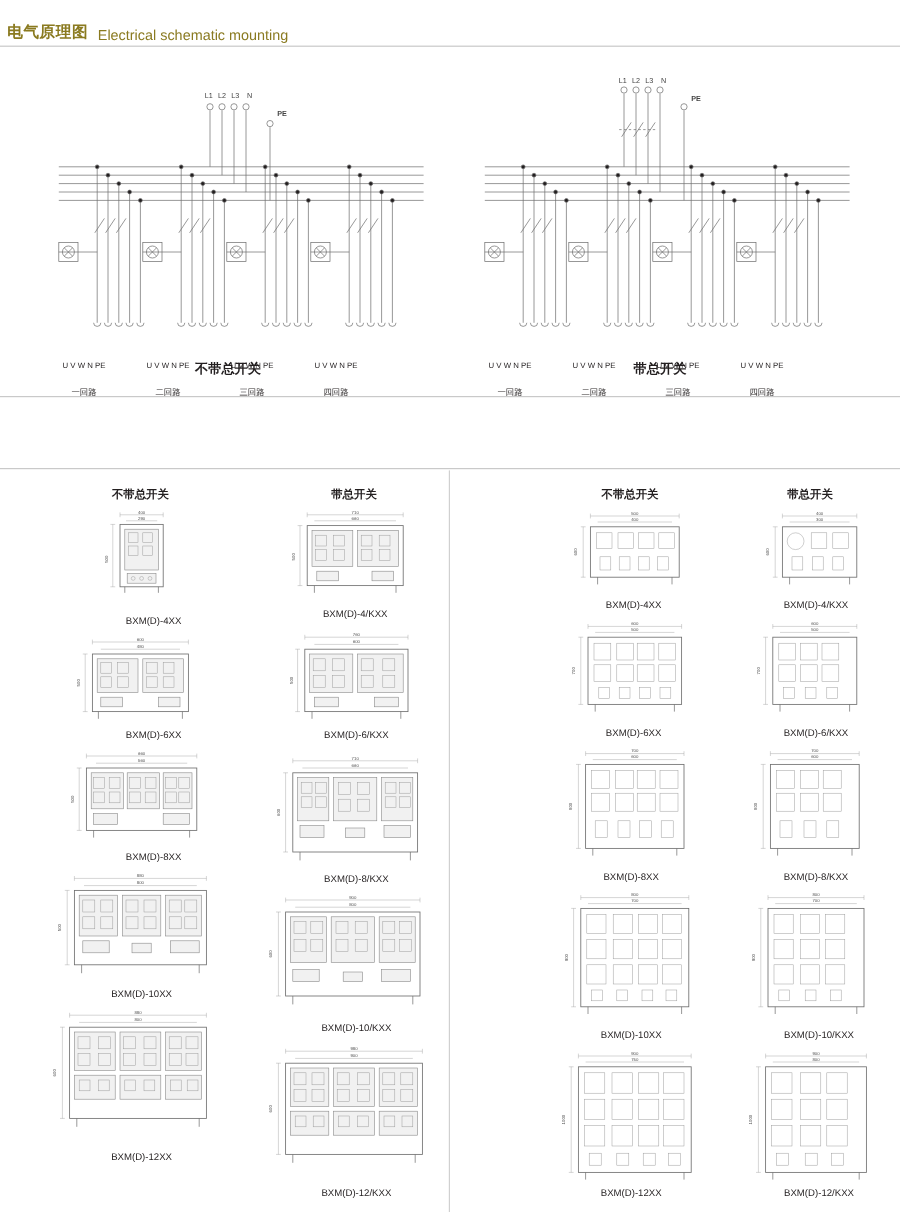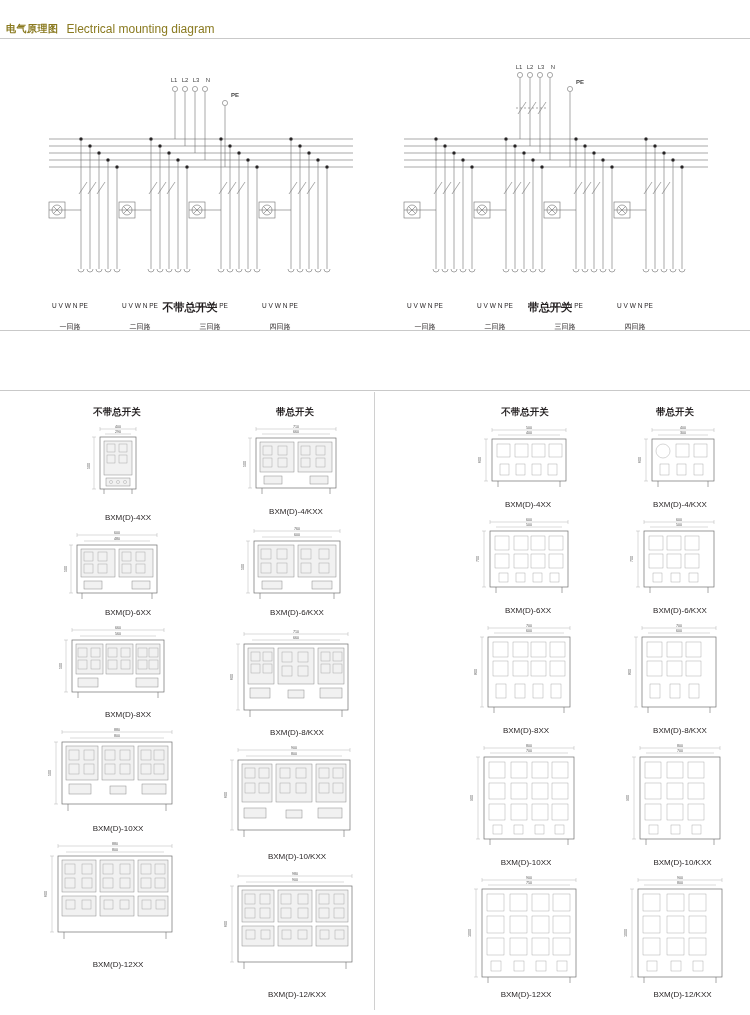--- a/index.html
+++ b/index.html
@@ -16,21 +16,21 @@
   
   .sec-head{
     position:absolute;left:0;width:750px;
   }
   .sec-head .titles{
     padding-left:6px;
     display:flex;align-items:flex-end;gap:8px;
     height:24px;
   }
   .sec-head .cn{
-    font-size:10px;font-weight:bold;color:#8a7a20;
+    font-size:13px;font-weight:bold;color:#8a7a20;
     letter-spacing:0.5px;
     font-family:"DejaVu Sans", sans-serif;
   }
   .sec-head .en{
     font-size:12px;color:#8a7a20;
     font-family:"Liberation Sans", sans-serif;
   }
   .rule{
     position:absolute;left:0;width:750px;height:1px;background:#c9c9c9;
   }
@@ -68,21 +68,21 @@
   .tiny2{font-size:4.2px;fill:#444;font-family:"Liberation Sans",sans-serif;}
 </style>
 </head>
 <body>
 
 <div class="page">
 
   <div class="sec-head" style="top:12px;">
     <div class="titles">
       <span class="cn">电气原理图</span>
-      <span class="en">Electrical mounting diagram</span>
+      <span class="en">Electrical schematic mounting</span>
     </div>
   </div>
   <div class="rule" style="top:38px;"></div>
 
   <div class="schem-wrap">
 
     <div class="fig" style="left:35px;top:10px;">
       <svg width="330" height="265" viewBox="0 0 330 265">
 
         <g class="ln">

